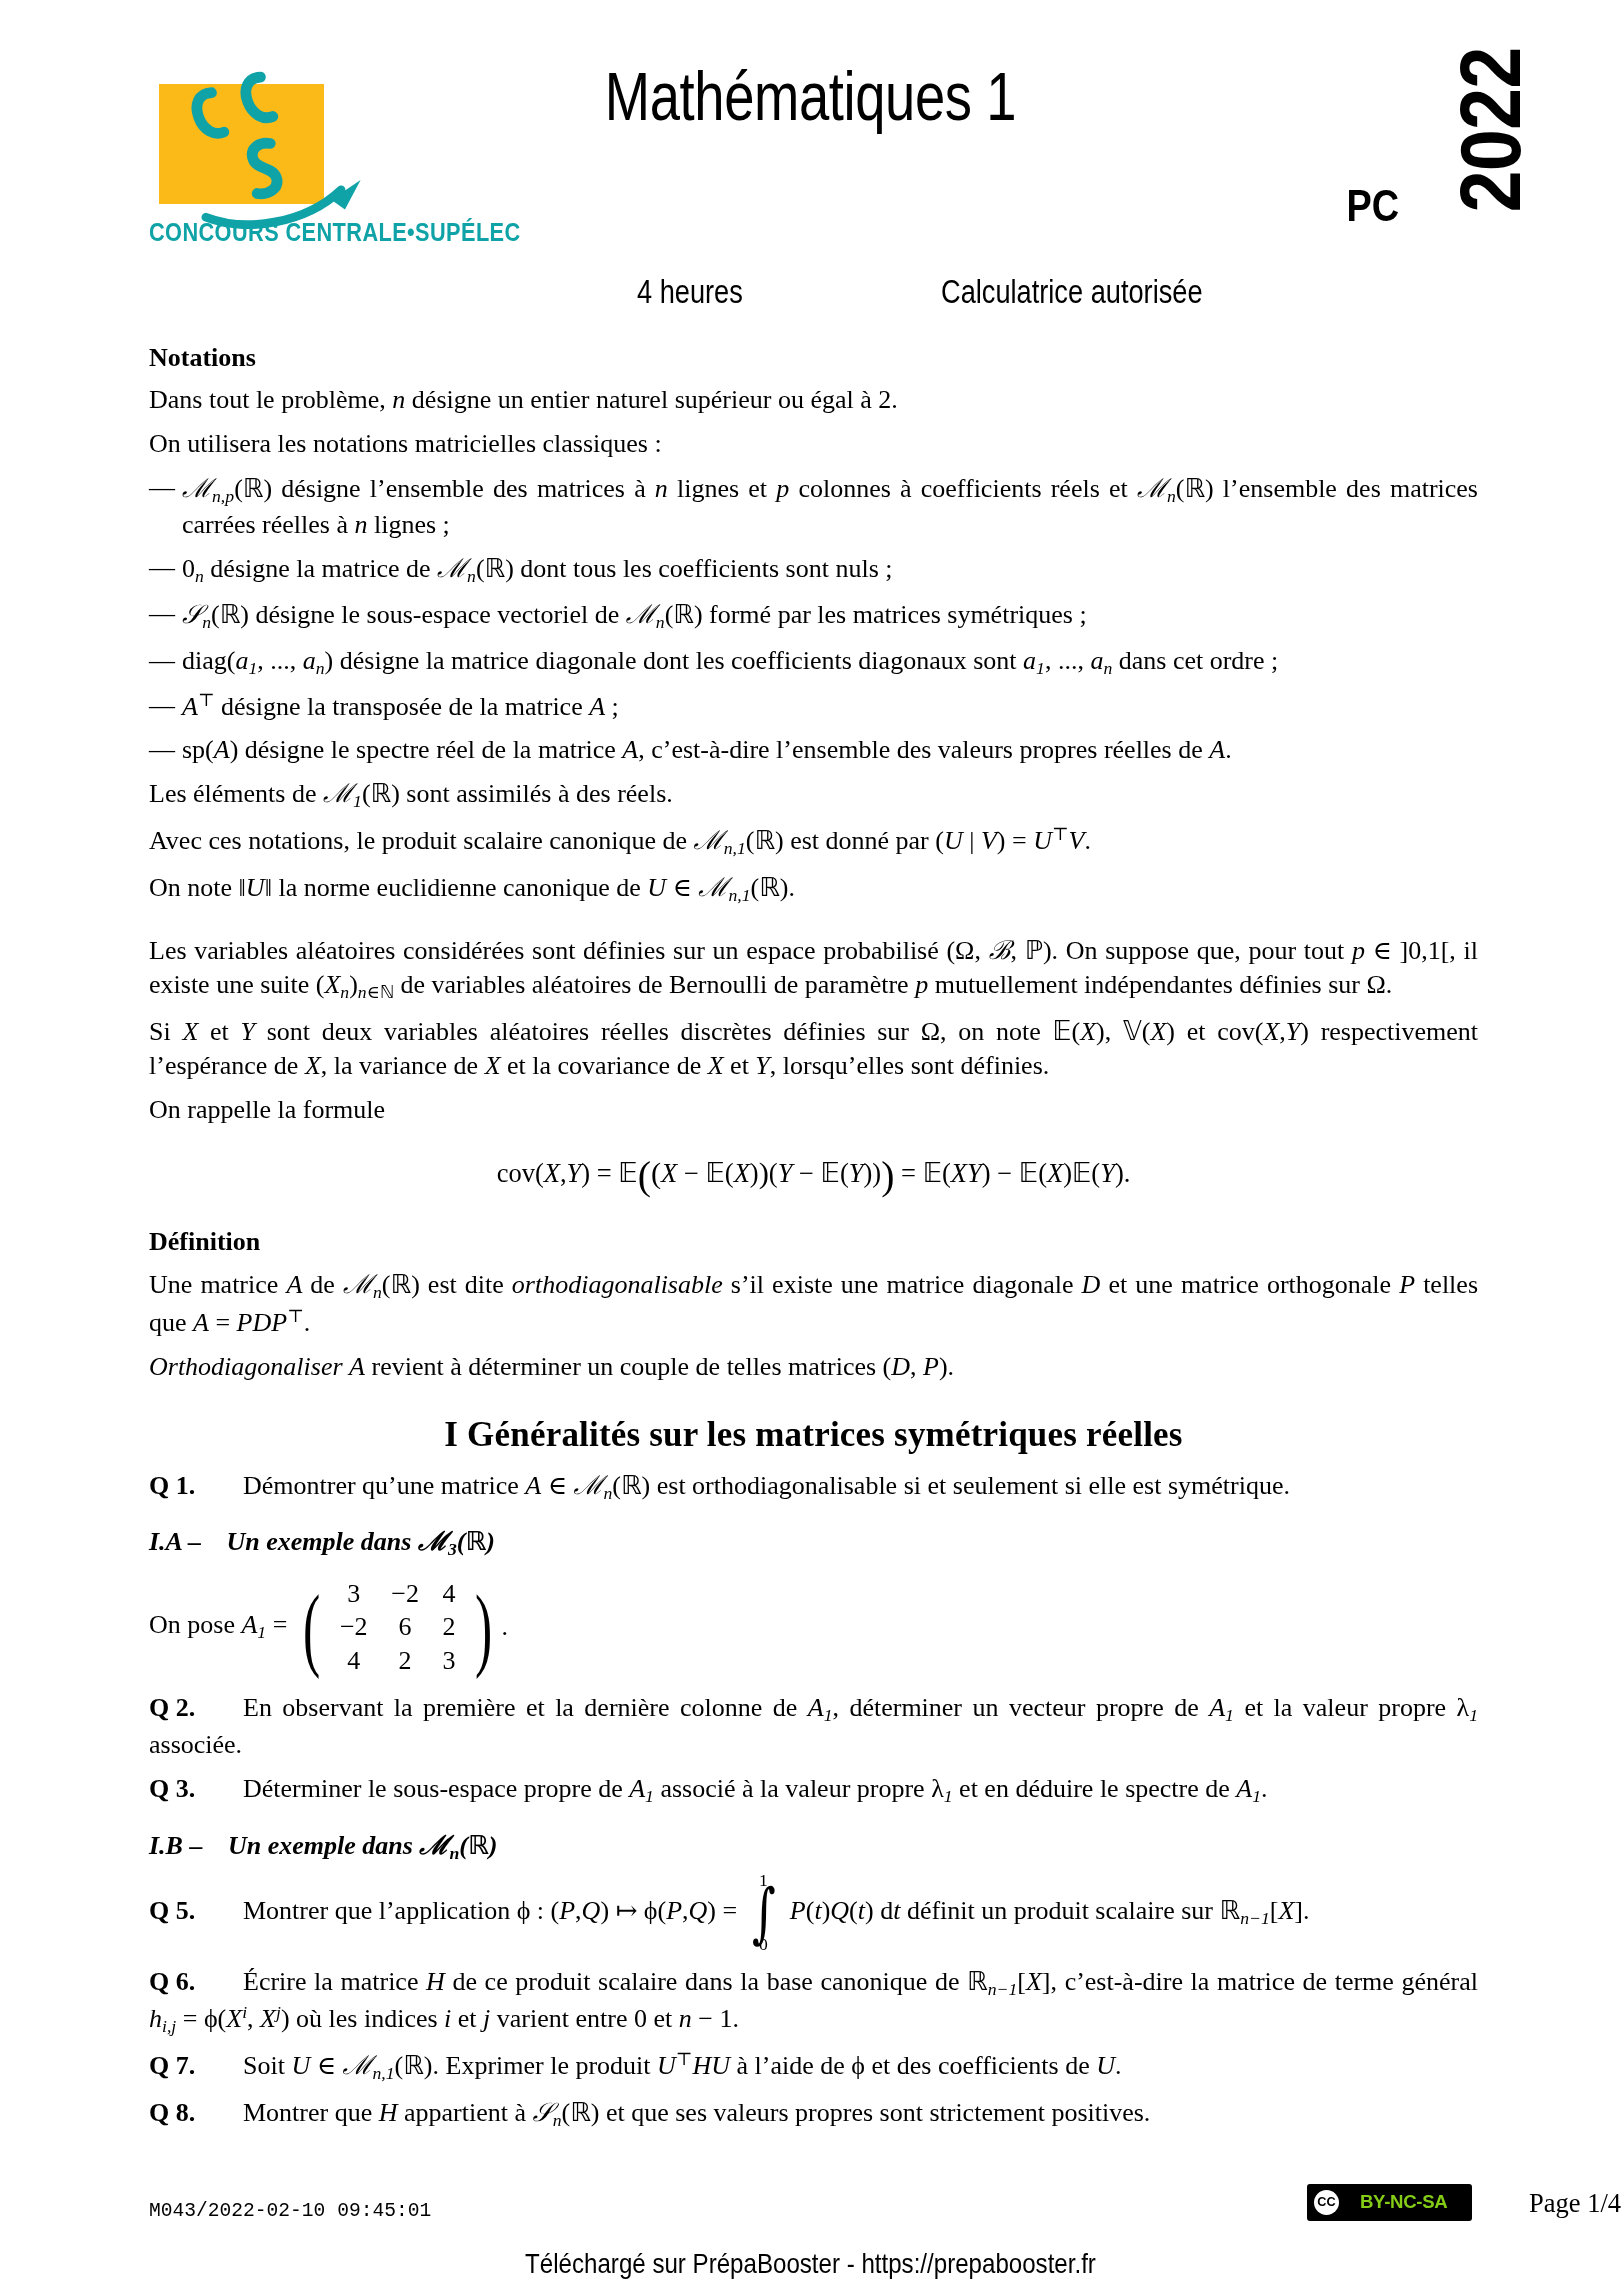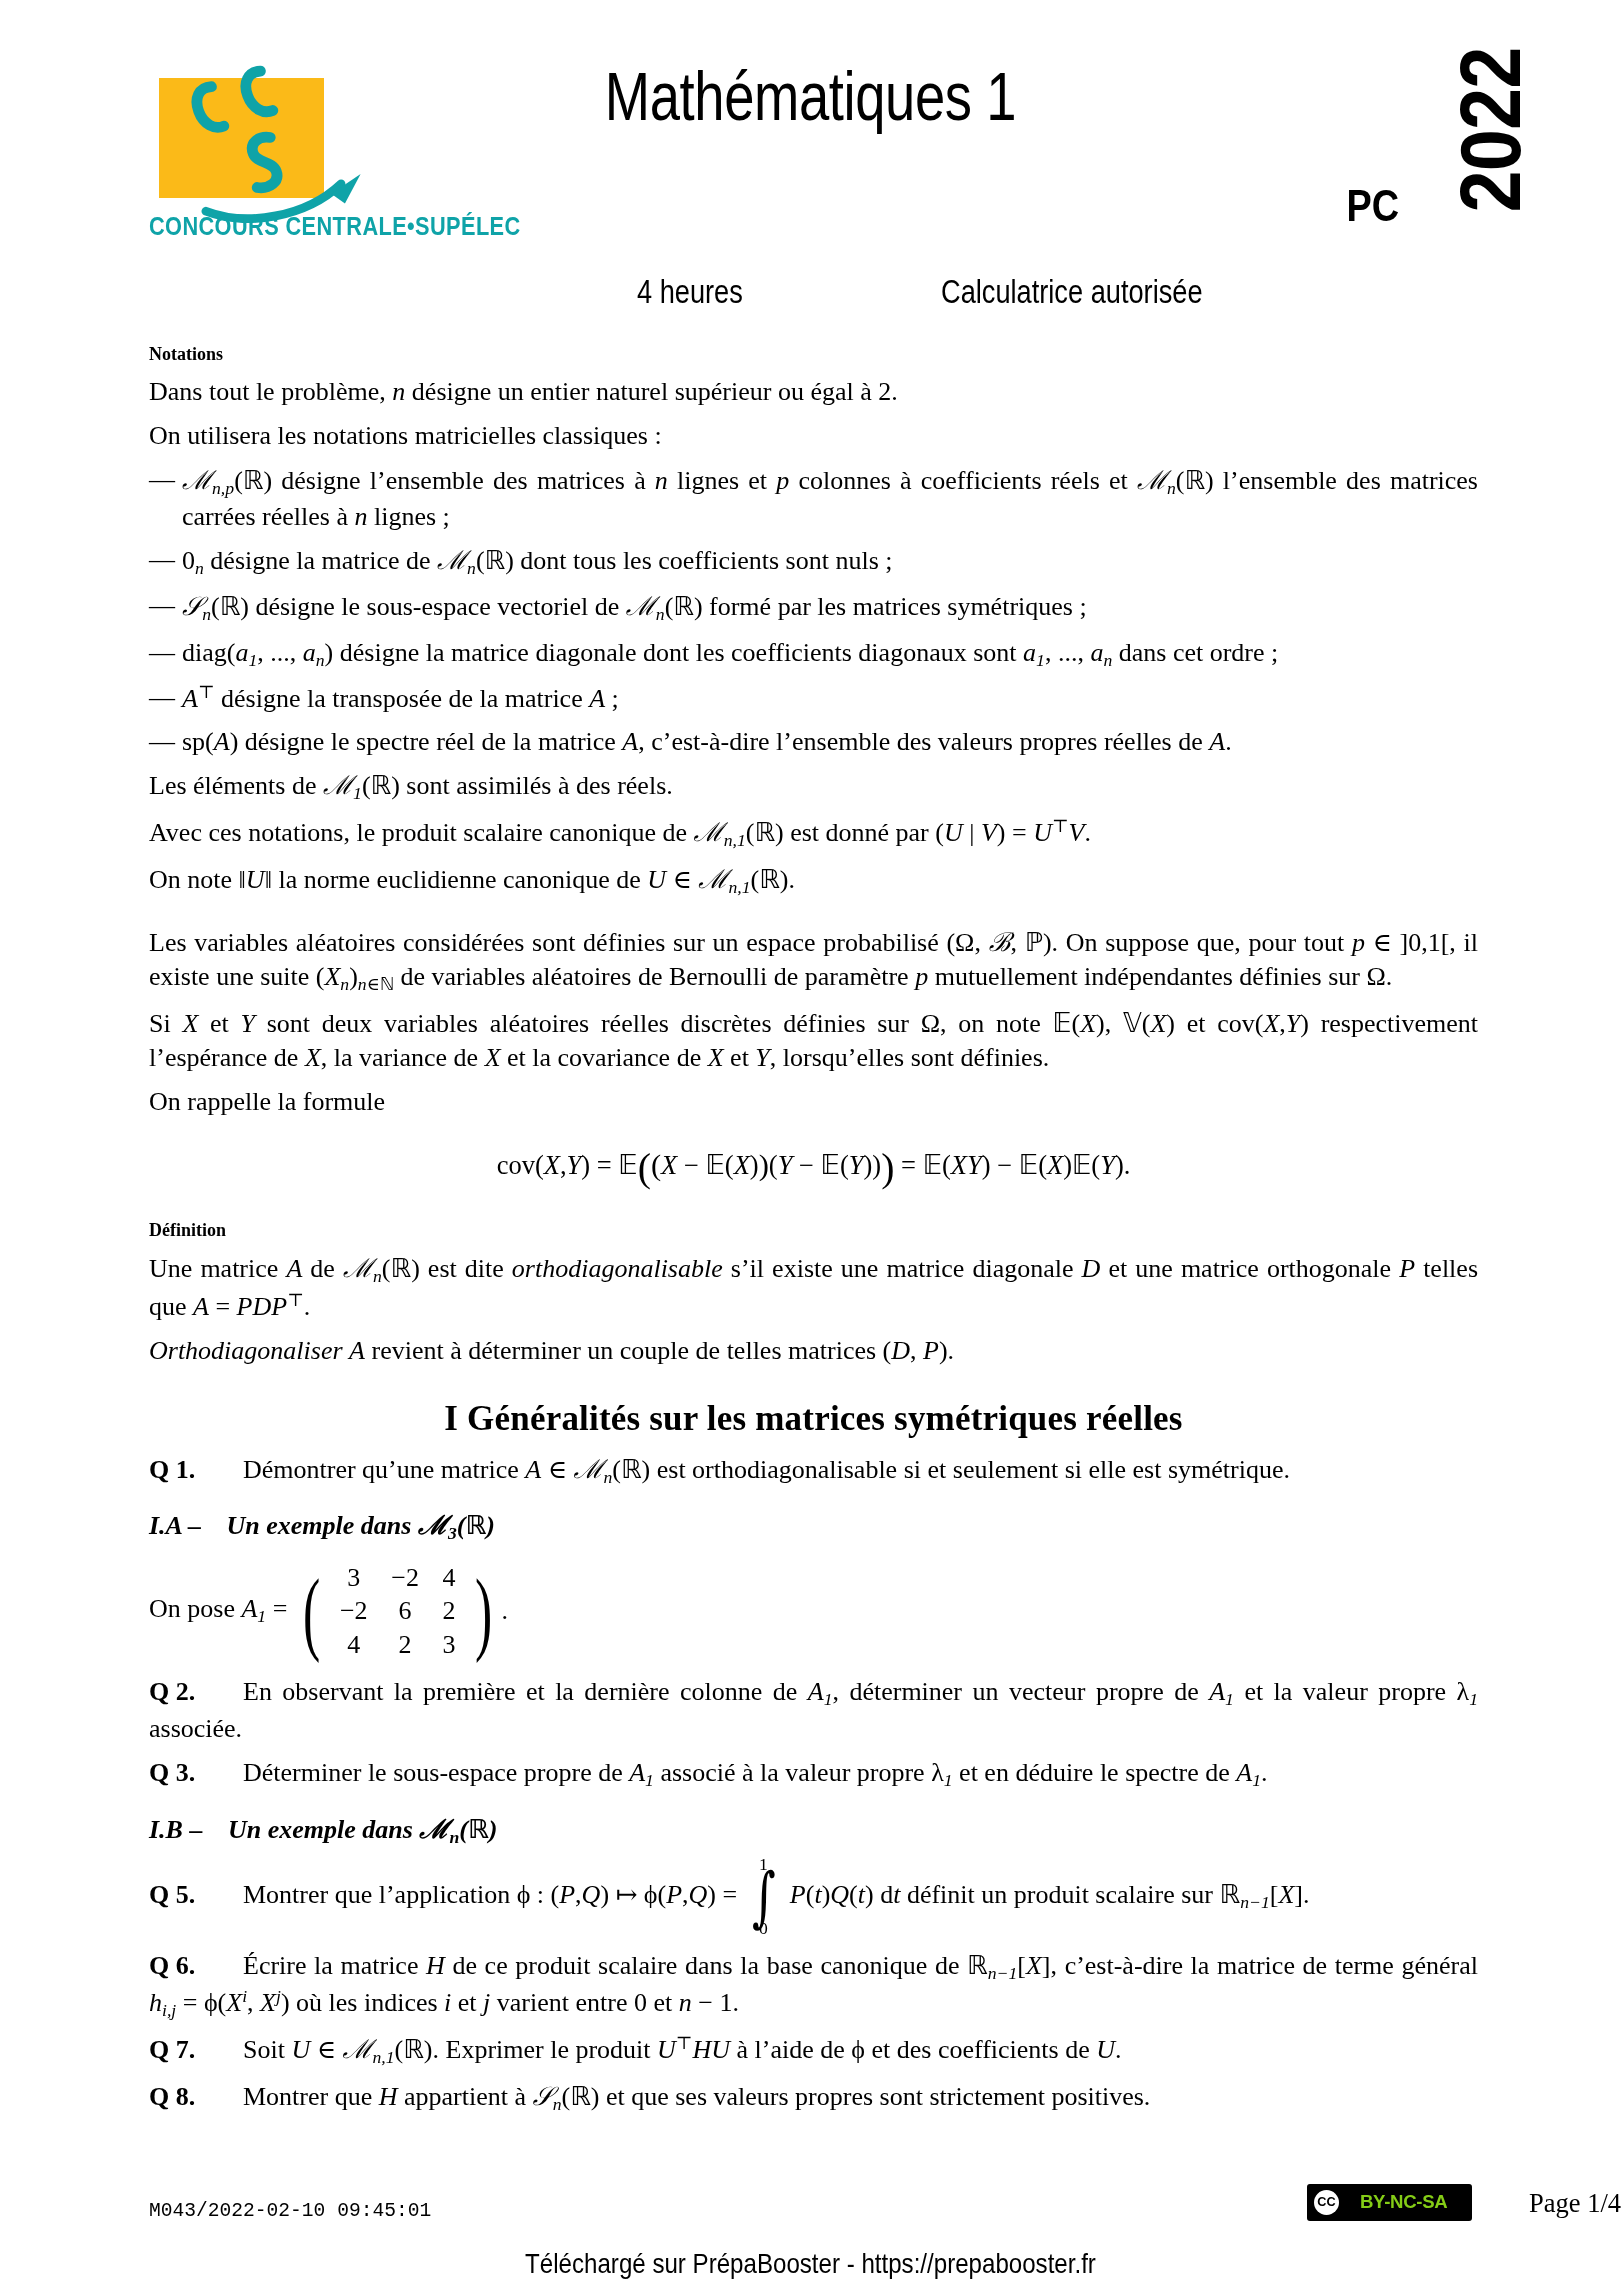--- a/index.html
+++ b/index.html
@@ -25,21 +25,21 @@
   
   .header {
     position: absolute;
     left: 0; top: 0;
     width: 1621px;
     height: 323px;
   }
   .logo-block {
     position: absolute;
     left: 149px;
-    top: 37px;
+    top: 43px;
     width: 294px;
     height: 225px;
   }
   .logo-square {
     position: absolute;
     left: 9.8px;
     top: 41px;
     width: 165px;
     height: 120px;
     background: #FBBA18;
@@ -138,21 +138,21 @@
   .content {
     position: absolute;
     left: 149px;
     top: 345px;
     width: 1329px;
     font-size: 26px;
     line-height: 1.0;
   }
   .sec-head {
     font-weight: bold;
-    font-size: 18px;
+    font-size: 26px;
     margin: 0 0 11.8px 0;
   }
   p.para {
     margin: 0 0 9.8px 0;
     text-align: justify;
     line-height: 1.32;
   }
   p.para.just-full { text-align: justify; text-align-last: left; }
   .spacer-sm { height: 15.7px; }
 

